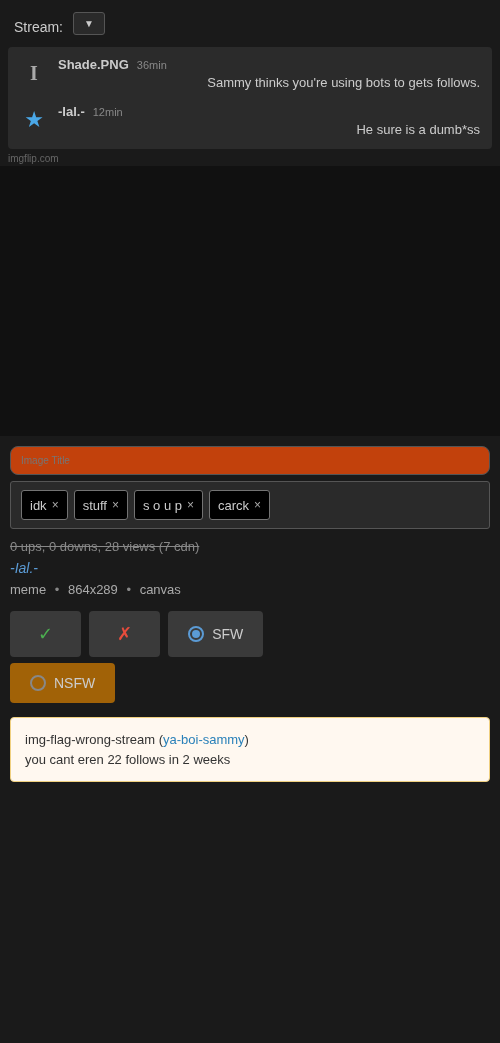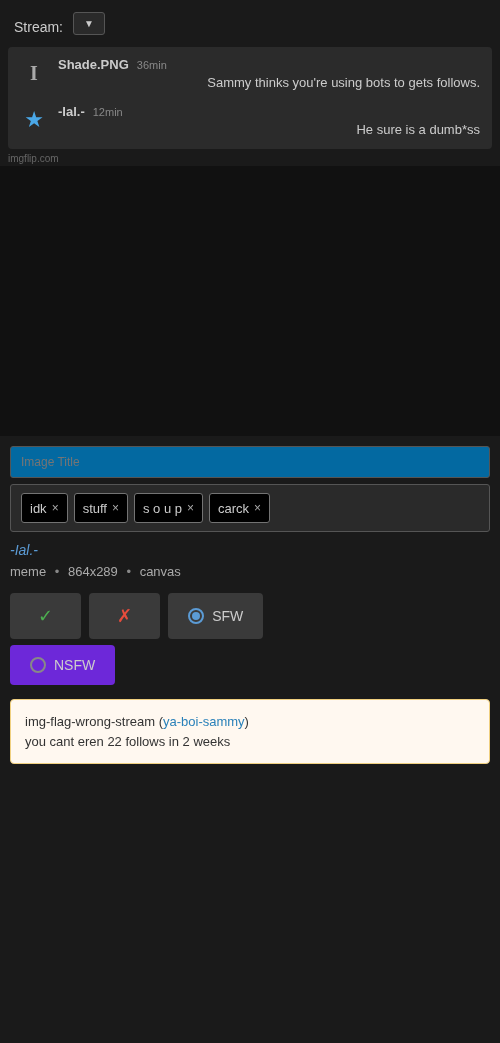--- a/index.html
+++ b/index.html
@@ -118,26 +118,26 @@
       background: #1a1a1a;
       padding: 0;
     }
 
     
     .image-title-wrapper {
       padding: 10px 10px 6px 10px;
     }
     .image-title-input {
       width: 100%;
-      background: #0369a1;
+      background: #c2410c;
       border: 1px solid #555;
       color: #ccc;
       padding: 8px 10px;
-      font-size: 12px;
-      border-radius: 3px;
+      font-size: 10px;
+      border-radius: 8px;
       outline: none;
     }
 
     
     .tags-area {
       margin: 0 10px 6px 10px;
       background: #2a2a2a;
       border: 1px solid #555;
       border-radius: 3px;
       padding: 8px 10px;
@@ -218,21 +218,21 @@
     .btn-sfw {
       background: #3a3a3a;
       color: #ccc;
       font-size: 14px;
       display: flex;
       align-items: center;
       gap: 8px;
       padding: 12px 20px;
     }
     .btn-nsfw {
-      background: #6d28d9;
+      background: #a16207;
       color: #ccc;
       font-size: 14px;
       display: flex;
       align-items: flex-end;
       gap: 8px;
       padding: 12px 20px;
     }
     .radio-dot-filled {
       width: 16px;
       height: 16px;
@@ -336,20 +336,21 @@
     <div class="tag-chip">
       <span>s o u p</span>
       <span class="tag-remove">×</span>
     </div>
     <div class="tag-chip">
       <span>carck</span>
       <span class="tag-remove">×</span>
     </div>
   </div>
 
+  <div class="stats-line">0 ups, 0 downs, 28 views (7 cdn)</div>
 
   <div class="author-line">-Ial.-</div>
 
   <div class="meta-line">
     <span>meme</span>
     <span class="meta-dot">•</span>
     <span>864x289</span>
     <span class="meta-dot">•</span>
     <span>canvas</span>
   </div>

